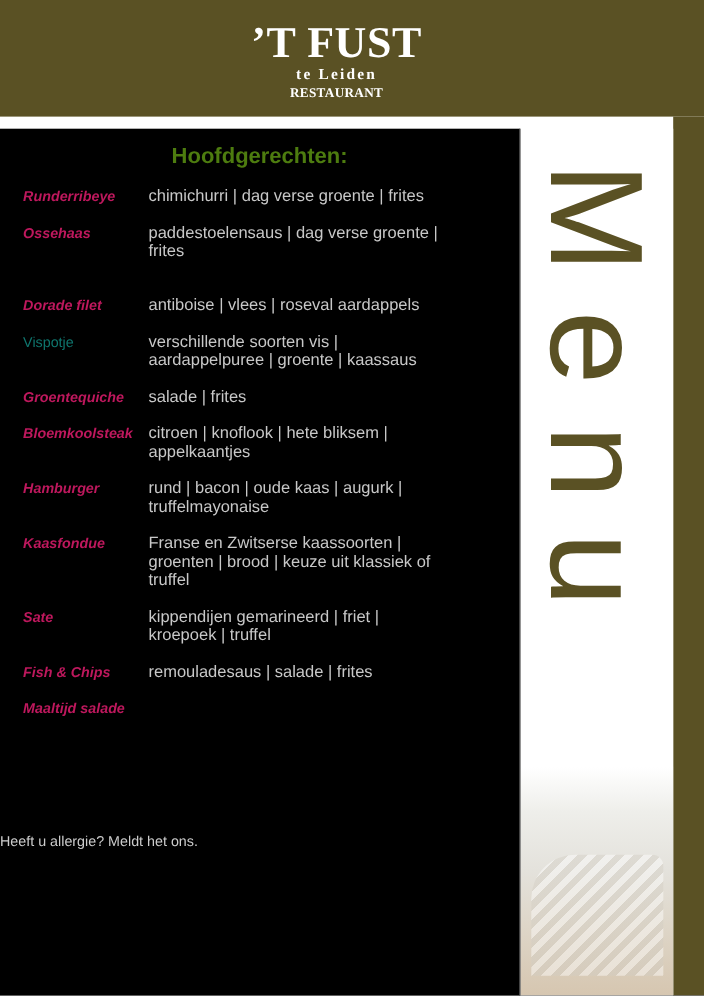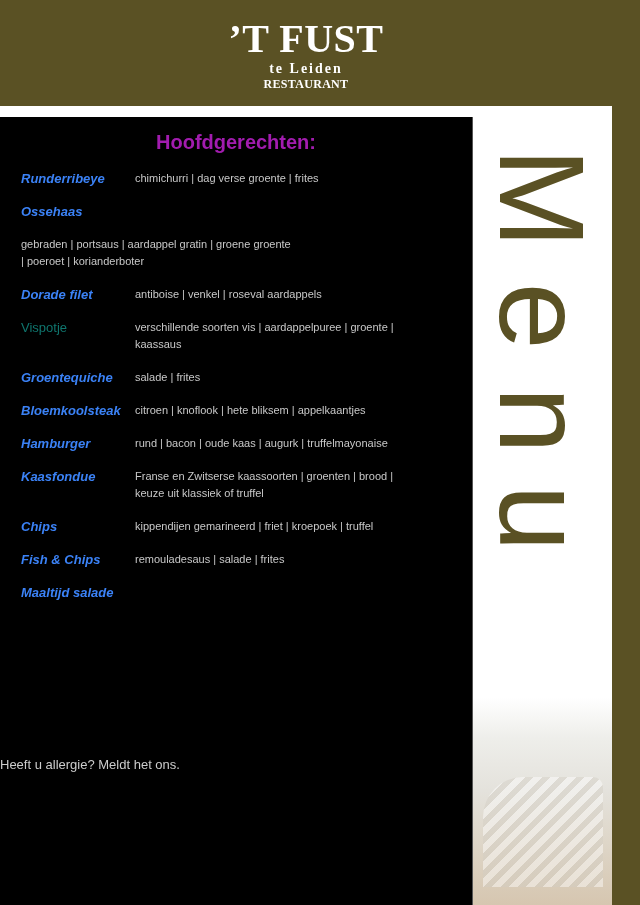--- a/index.html
+++ b/index.html
@@ -10,26 +10,26 @@
   .brand .sub1 { font-size:14px; line-height:16px; letter-spacing:2px; margin-top:1px; }
   .brand .sub2 { font-size:12px; line-height:14px; letter-spacing:0.3px; }
   .right-strip { position:absolute; left:612px; top:106px; width:28px; height:799px; background:#5a5124; }
   .panel { position:absolute; left:0; top:117px; width:472px; height:788px; background:#000; border-right:1px solid #555; }
   .image-col { position:absolute; left:473px; top:117px; width:139px; height:788px; background:#fff; overflow:hidden; }
   .photo { position:absolute; left:0; top:580px; width:139px; height:208px;
     background: linear-gradient(to bottom, rgba(255,255,255,1) 0%, rgba(238,238,234,1) 20%, rgba(228,226,220,1) 45%, rgba(222,214,200,1) 70%, rgba(214,198,176,1) 100%); }
   .photo .rock { position:absolute; left:10px; top:80px; width:120px; height:110px; background:repeating-linear-gradient(135deg, rgba(255,255,255,0.8) 0 6px, rgba(210,205,195,0.8) 6px 12px); opacity:0.55; border-radius:40px 10px 0 0; }
   .vertical-menu { position:absolute; left:0; top:26px; width:139px; height:430px; }
   .vertical-menu span { position:absolute; left:14px; width:110px; display:block; color:#5a5124; font-family:"Liberation Sans", sans-serif; font-size:120px; line-height:110px; transform:rotate(90deg); transform-origin:center; text-align:center; }
-  .section-title { position:absolute; left:0; top:131px; width:472px; text-align:center; color:#a21caf; font-weight:bold; font-size:20px; }
+  .section-title { position:absolute; left:0; top:131px; width:472px; text-align:center; color:#4d7c0f; font-weight:bold; font-size:20px; }
   .items { position:absolute; left:21px; top:170px; width:420px; }
   .item { position:relative; display:flex; margin-bottom:16px; }
-  .item .name { width:114px; color:#3b82f6; font-weight:bold; font-style:italic; font-size:13px; line-height:17px; }
+  .item .name { width:114px; color:#be185d; font-weight:bold; font-style:italic; font-size:13px; line-height:17px; }
   .item .name.plain { font-weight:normal; font-style:normal; color:#0f766e; }
-  .item .desc { width:270px; color:#c8c8c8; font-size:11px; line-height:17px; }
+  .item .desc { width:270px; color:#c8c8c8; font-size:15px; line-height:17px; }
   .item .price { position:absolute; left:394px; top:-1px; color:#000000; font-weight:bold; font-size:16px; line-height:18px; }
   .allergy { position:absolute; left:0; top:757px; width:480px; color:#ccc; font-size:13px; }
 </style>
 </head>
 <body>
 
 <div class="header">
   <div class="brand">
     <div class="title">’T FUST</div>
     <div class="sub1">te Leiden</div>
@@ -56,29 +56,29 @@
 <div class="section-title">Hoofdgerechten:</div>
 
 <div class="items" id="items">
     <div class="item">
       <div class="name">Runderribeye</div>
       <div class="desc">chimichurri | dag verse groente | frites</div>
       <div class="price">24</div>
     </div>
     <div class="item">
       <div class="name">Ossehaas</div>
+      <div class="desc">paddestoelensaus | dag verse groente | frites</div>
       <div class="price">26</div>
     </div>
     <div class="item">
-      <div class="desc">gebraden |  portsaus | aardappel gratin | groene groente | poeroet | korianderboter</div>
       <div class="price">22</div>
     </div>
     <div class="item">
       <div class="name">Dorade filet</div>
-      <div class="desc">antiboise | venkel | roseval aardappels</div>
+      <div class="desc">antiboise | vlees | roseval aardappels</div>
       <div class="price">22</div>
     </div>
     <div class="item">
       <div class="name plain">Vispotje</div>
       <div class="desc">verschillende soorten vis | aardappelpuree | groente | kaassaus</div>
       <div class="price">19</div>
     </div>
     <div class="item">
       <div class="name">Groentequiche</div>
       <div class="desc">salade | frites</div>
@@ -93,21 +93,21 @@
       <div class="name">Hamburger</div>
       <div class="desc">rund | bacon | oude kaas | augurk | truffelmayonaise</div>
       <div class="price">15</div>
     </div>
     <div class="item">
       <div class="name">Kaasfondue</div>
       <div class="desc">Franse en Zwitserse kaassoorten | groenten | brood | keuze uit klassiek of truffel</div>
       <div class="price">18</div>
     </div>
     <div class="item">
-      <div class="name">Chips</div>
+      <div class="name">Sate</div>
       <div class="desc">kippendijen gemarineerd | friet | kroepoek | truffel</div>
       <div class="price">16</div>
     </div>
     <div class="item">
       <div class="name">Fish &amp; Chips</div>
       <div class="desc">remouladesaus | salade | frites</div>
       <div class="price">16</div>
     </div>
     <div class="item">
       <div class="name">Maaltijd salade</div>

